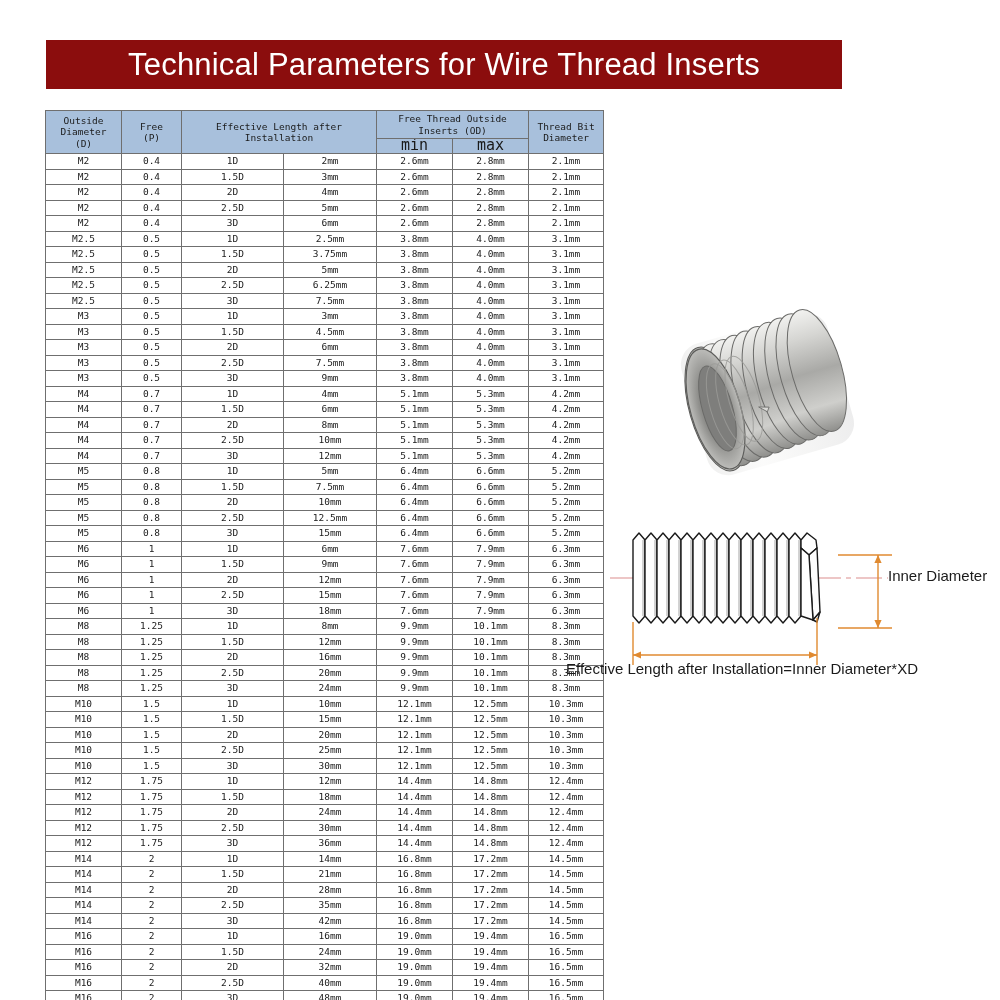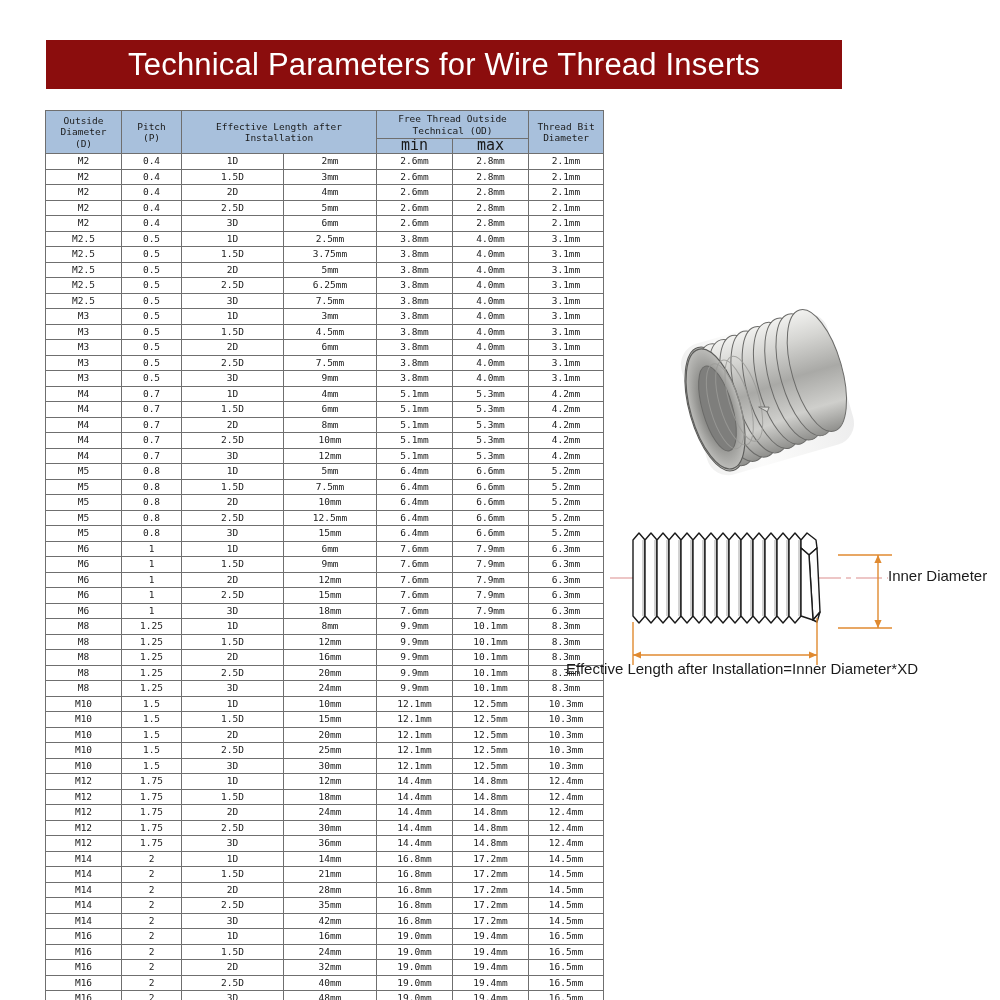--- a/index.html
+++ b/index.html
@@ -115,30 +115,30 @@
         <col class="c-drill">
     </colgroup>
     <thead>
       <tr>
         <th rowspan="2">
           <span>Outside</span><br>
           <span>Diameter</span><br>
           <span>(D)</span>
         </th>
         <th rowspan="2">
-          <span>Pitch</span><br>
+          <span>Free</span><br>
           <span>(P)</span>
         </th>
         <th rowspan="2" colspan="2">
           <span>Effective Length after</span><br>
           <span>Installation</span>
         </th>
         <th colspan="2">
           <span>Free Thread Outside</span><br>
-          <span>Technical (OD)</span>
+          <span>Inserts (OD)</span>
         </th>
         <th rowspan="2">
           <span>Thread Bit</span><br>
           <span>Diameter</span>
         </th>
       </tr>
       <tr>
         <th class="sub">min</th>
         <th class="sub">max</th>
       </tr>

